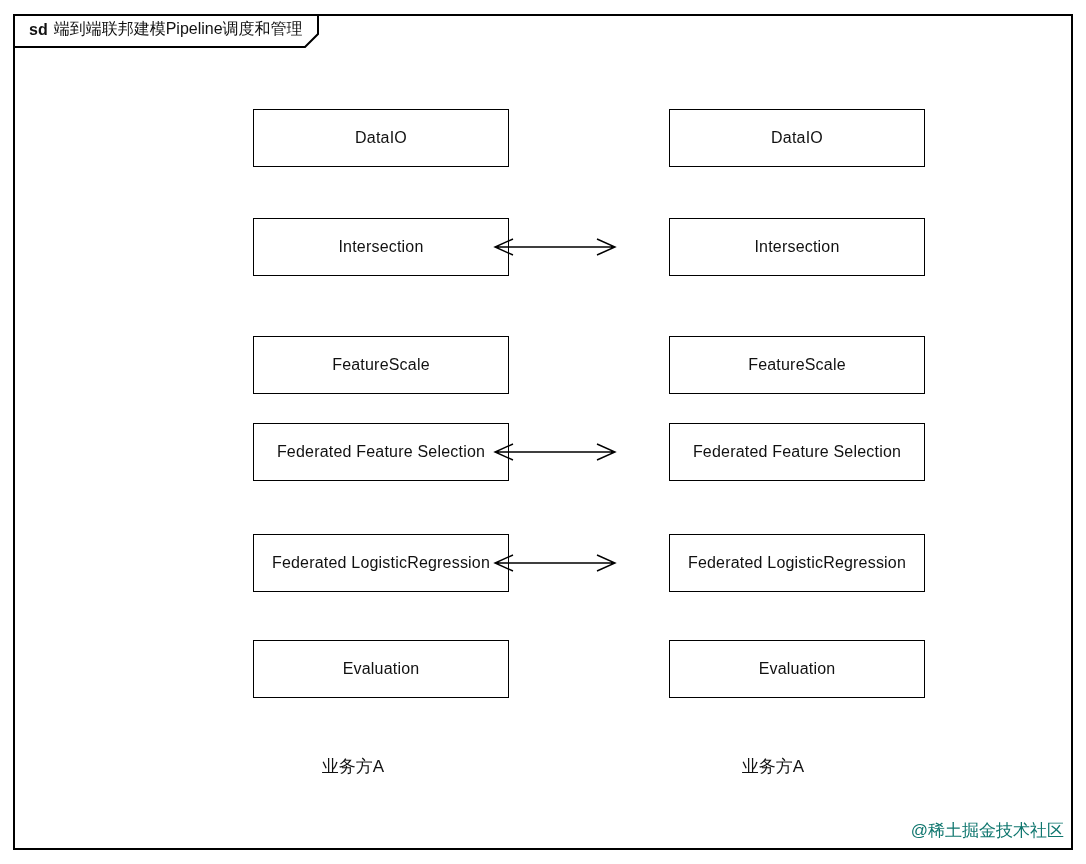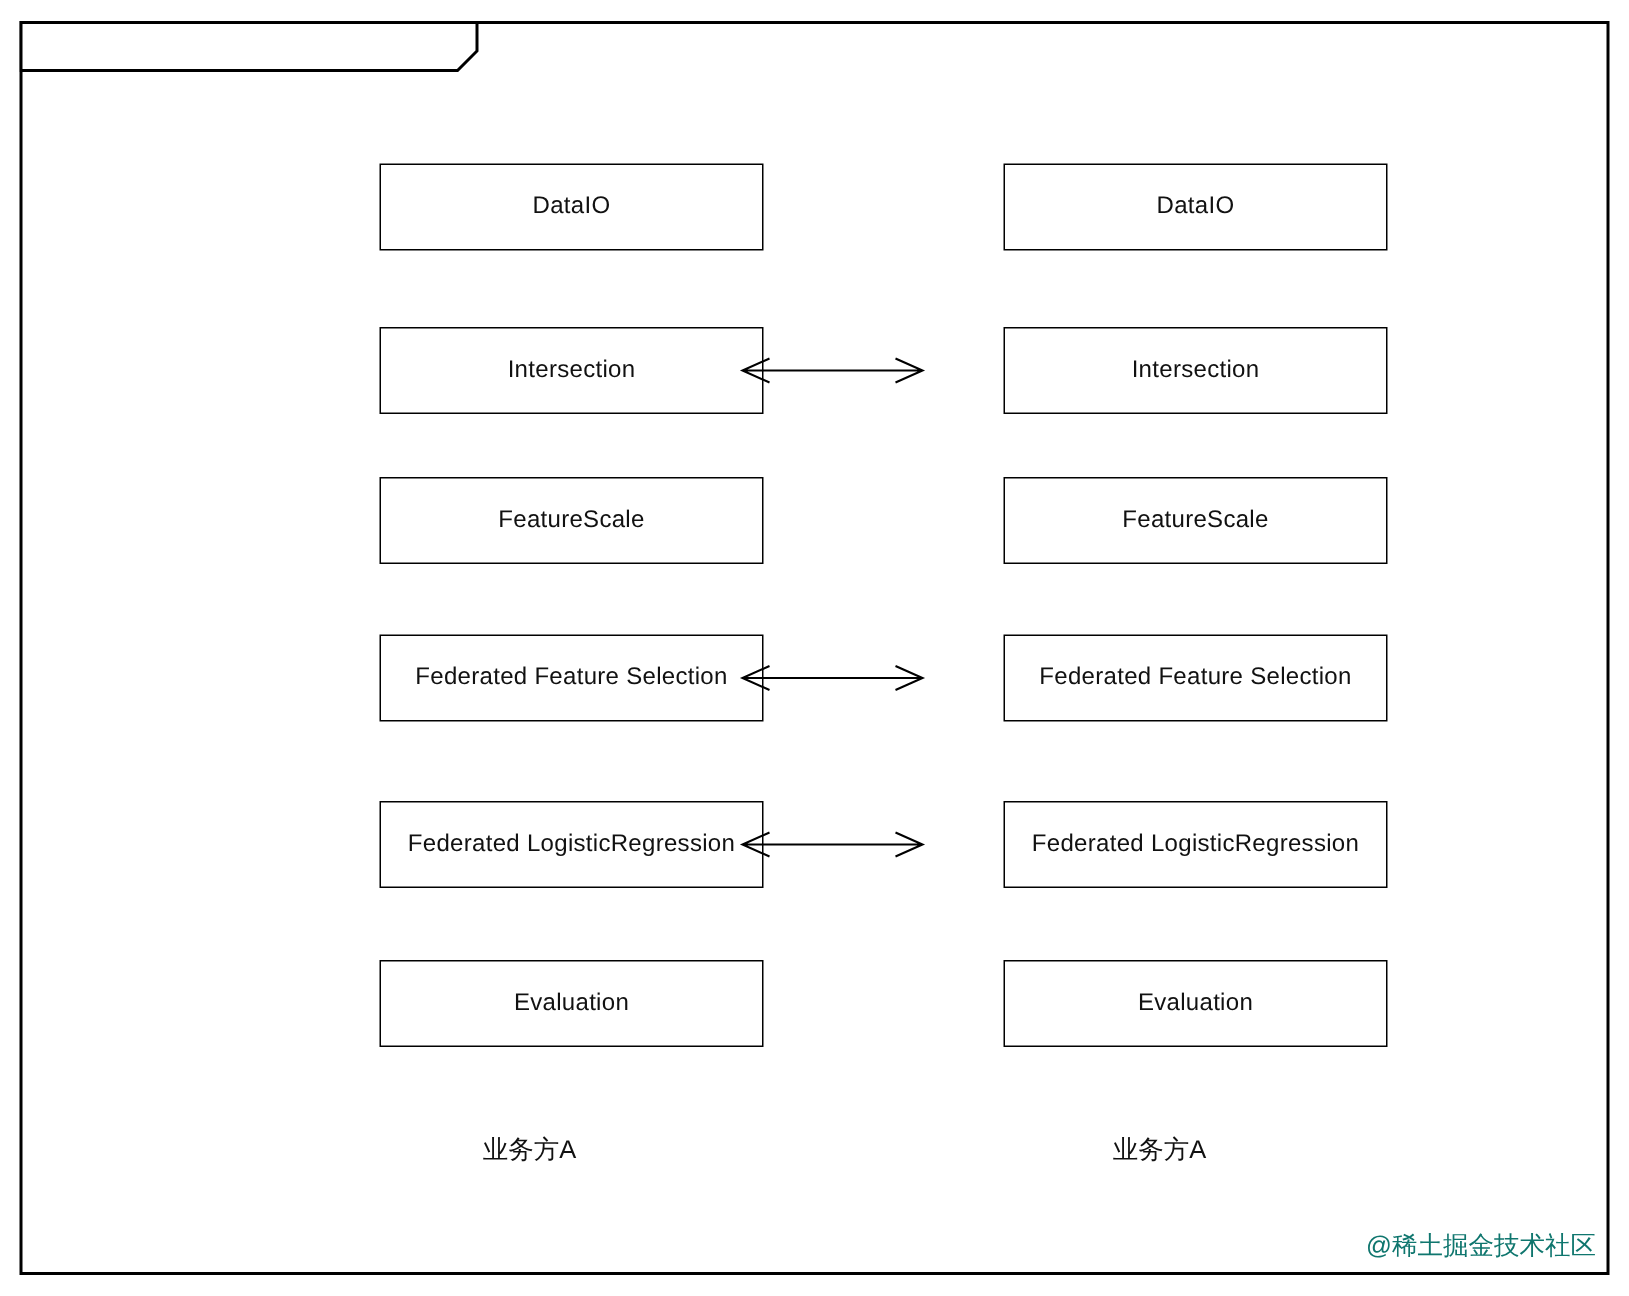--- a/index.html
+++ b/index.html
@@ -26,21 +26,21 @@
   .kw { font-weight: bold; margin-right: 6px; }
   .box {
     position: absolute; width: 256px; height: 58px;
     border: 1.5px solid #000; box-sizing: border-box;
     background: #ffffff;
     display: flex; align-items: center; justify-content: center;
     font-size: 16px; letter-spacing: 0.2px; margin-left: 32px;
   }
   .ca { left: 221px; }
   .cb { left: 637px; }
-  .r0 { top: 109px; } .r1 { top: 218px; } .r2 { top: 318px; }
+  .r0 { top: 109px; } .r1 { top: 218px; } .r2 { top: 336px; }
   .r3 { top: 423px; } .r4 { top: 534px; } .r5 { top: 640px; text-align: center; }
   .arrow { position: absolute; left: 490px; width: 130px; height: 26px; }
   .a0 { top: 234px; } .a1 { top: 439px; } .a2 { top: 550px; }
   .party-label {
     position: absolute; width: 256px; top: 755px;
     text-align: center; font-size: 17px;
   }
   .pa { left: 225px; }
   .pb { left: 645px; }
   .watermark {
@@ -50,20 +50,24 @@
 </style>
 </head>
 <body>
 
 <div class="frame"></div>
 
 <div class="tab">
   <svg width="310" height="36" viewBox="0 0 310 36">
     <path d="M1 1 H305 V20 L292 33 H1 Z" fill="#ffffff" stroke="#000000" stroke-width="2"></path>
   </svg>
+  <div class="tab-text">
+    <span class="kw">sd</span>
+    <span class="ttl">端到端联邦建模Pipeline调度和管理</span>
+  </div>
 </div>
 
 <div class="box ca r0">DataIO</div>
 <div class="box ca r1">Intersection</div>
 <div class="box ca r2">FeatureScale</div>
 <div class="box ca r3">Federated Feature Selection</div>
 <div class="box ca r4">Federated LogisticRegression</div>
 <div class="box ca r5">Evaluation</div>
 
 <div class="box cb r0">DataIO</div>

